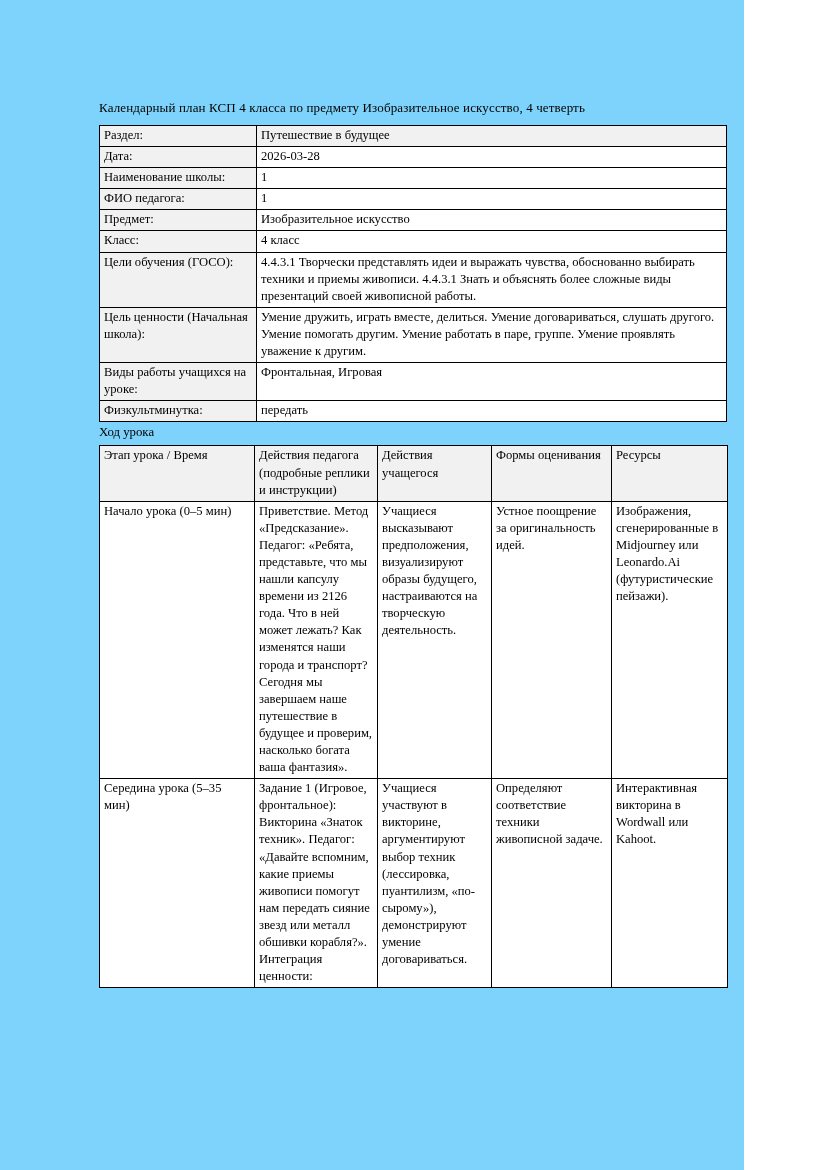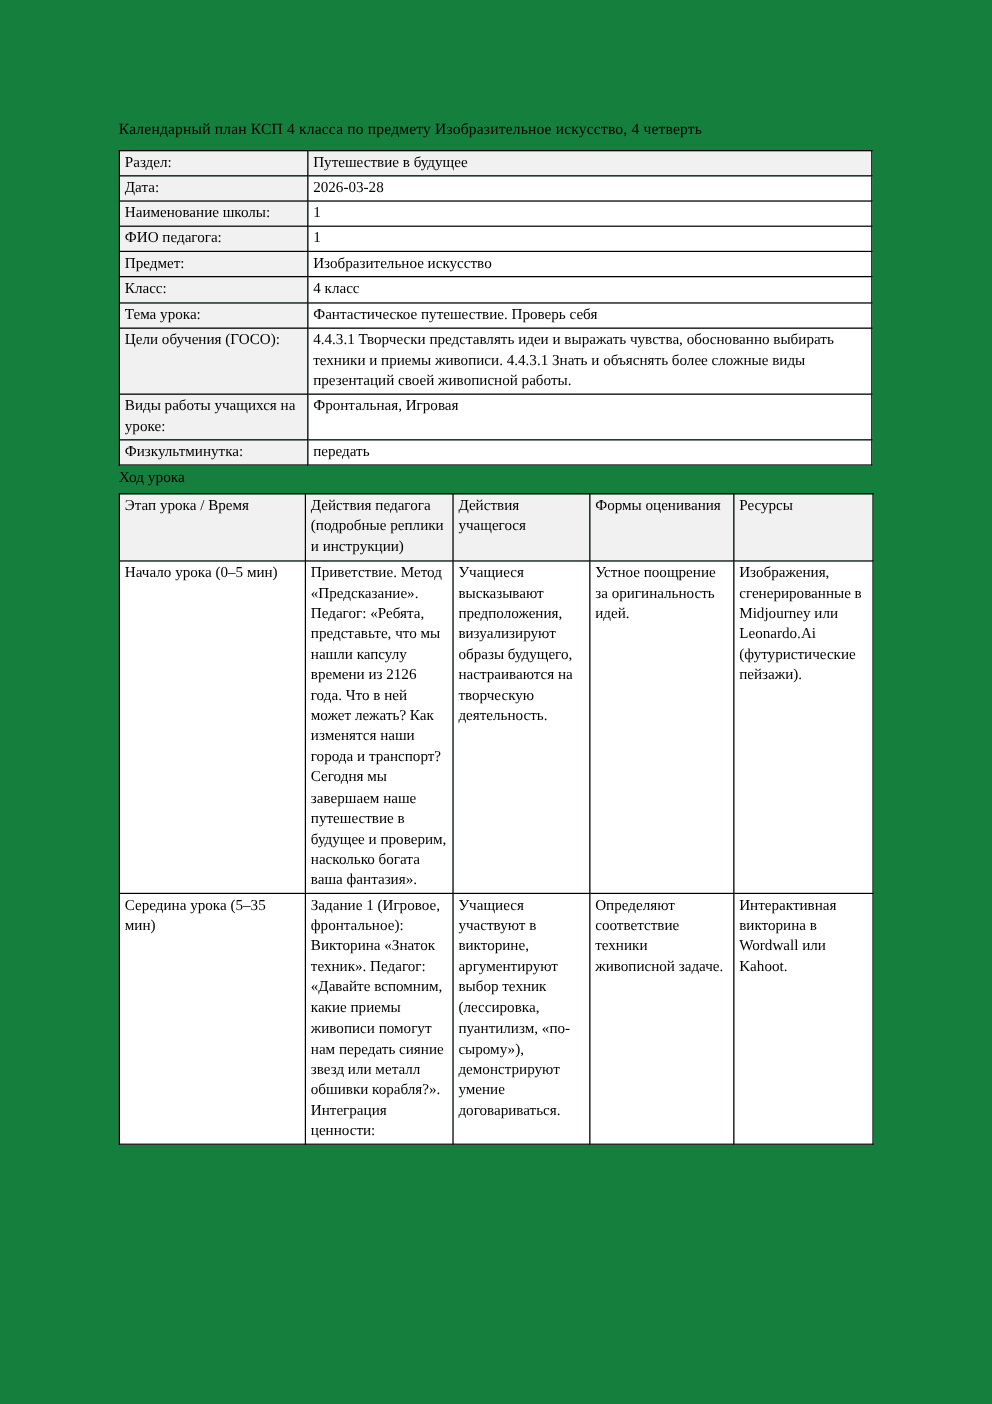--- a/index.html
+++ b/index.html
@@ -12,23 +12,23 @@
     height: 1170px;
     font-family: "Liberation Serif", "DejaVu Serif", serif;
     color: #000000;
     overflow: hidden;
     position: relative;
   }
   .page {
     position: absolute;
     left: 0;
     top: 0;
-    width: 827px;
+    width: 744px;
     height: 1170px;
-    background: #15803d;
+    background: #7dd3fc;
   }
   .content {
     position: absolute;
     left: 99px;
     top: 100px;
     width: 628px;
   }
 
   .doc-title {
     font-size: 13.0px;
@@ -122,26 +122,26 @@
         </tr>
         <tr>
           <td class="lbl">Предмет:</td>
           <td class="val">Изобразительное искусство</td>
         </tr>
         <tr>
           <td class="lbl">Класс:</td>
           <td class="val">4 класс</td>
         </tr>
         <tr>
-          <td class="lbl">Тема урока:</td>
-          <td class="val">Фантастическое путешествие. Проверь себя</td>
+          <td class="lbl">Цели обучения (ГОСО):</td>
+          <td class="val">4.4.3.1 Творчески представлять идеи и выражать чувства, обоснованно выбирать техники и приемы живописи. 4.4.3.1 Знать и объяснять более сложные виды презентаций своей живописной работы.</td>
         </tr>
         <tr>
-          <td class="lbl">Цели обучения (ГОСО):</td>
-          <td class="val">4.4.3.1 Творчески представлять идеи и выражать чувства, обоснованно выбирать техники и приемы живописи. 4.4.3.1 Знать и объяснять более сложные виды презентаций своей живописной работы.</td>
+          <td class="lbl">Цель ценности (Начальная школа):</td>
+          <td class="val">Умение дружить, играть вместе, делиться. Умение договариваться, слушать другого. Умение помогать другим. Умение работать в паре, группе. Умение проявлять уважение к другим.</td>
         </tr>
         <tr>
           <td class="lbl">Виды работы учащихся на уроке:</td>
           <td class="val">Фронтальная, Игровая</td>
         </tr>
         <tr>
           <td class="lbl">Физкультминутка:</td>
           <td class="val">передать</td>
         </tr>
       </tbody>

